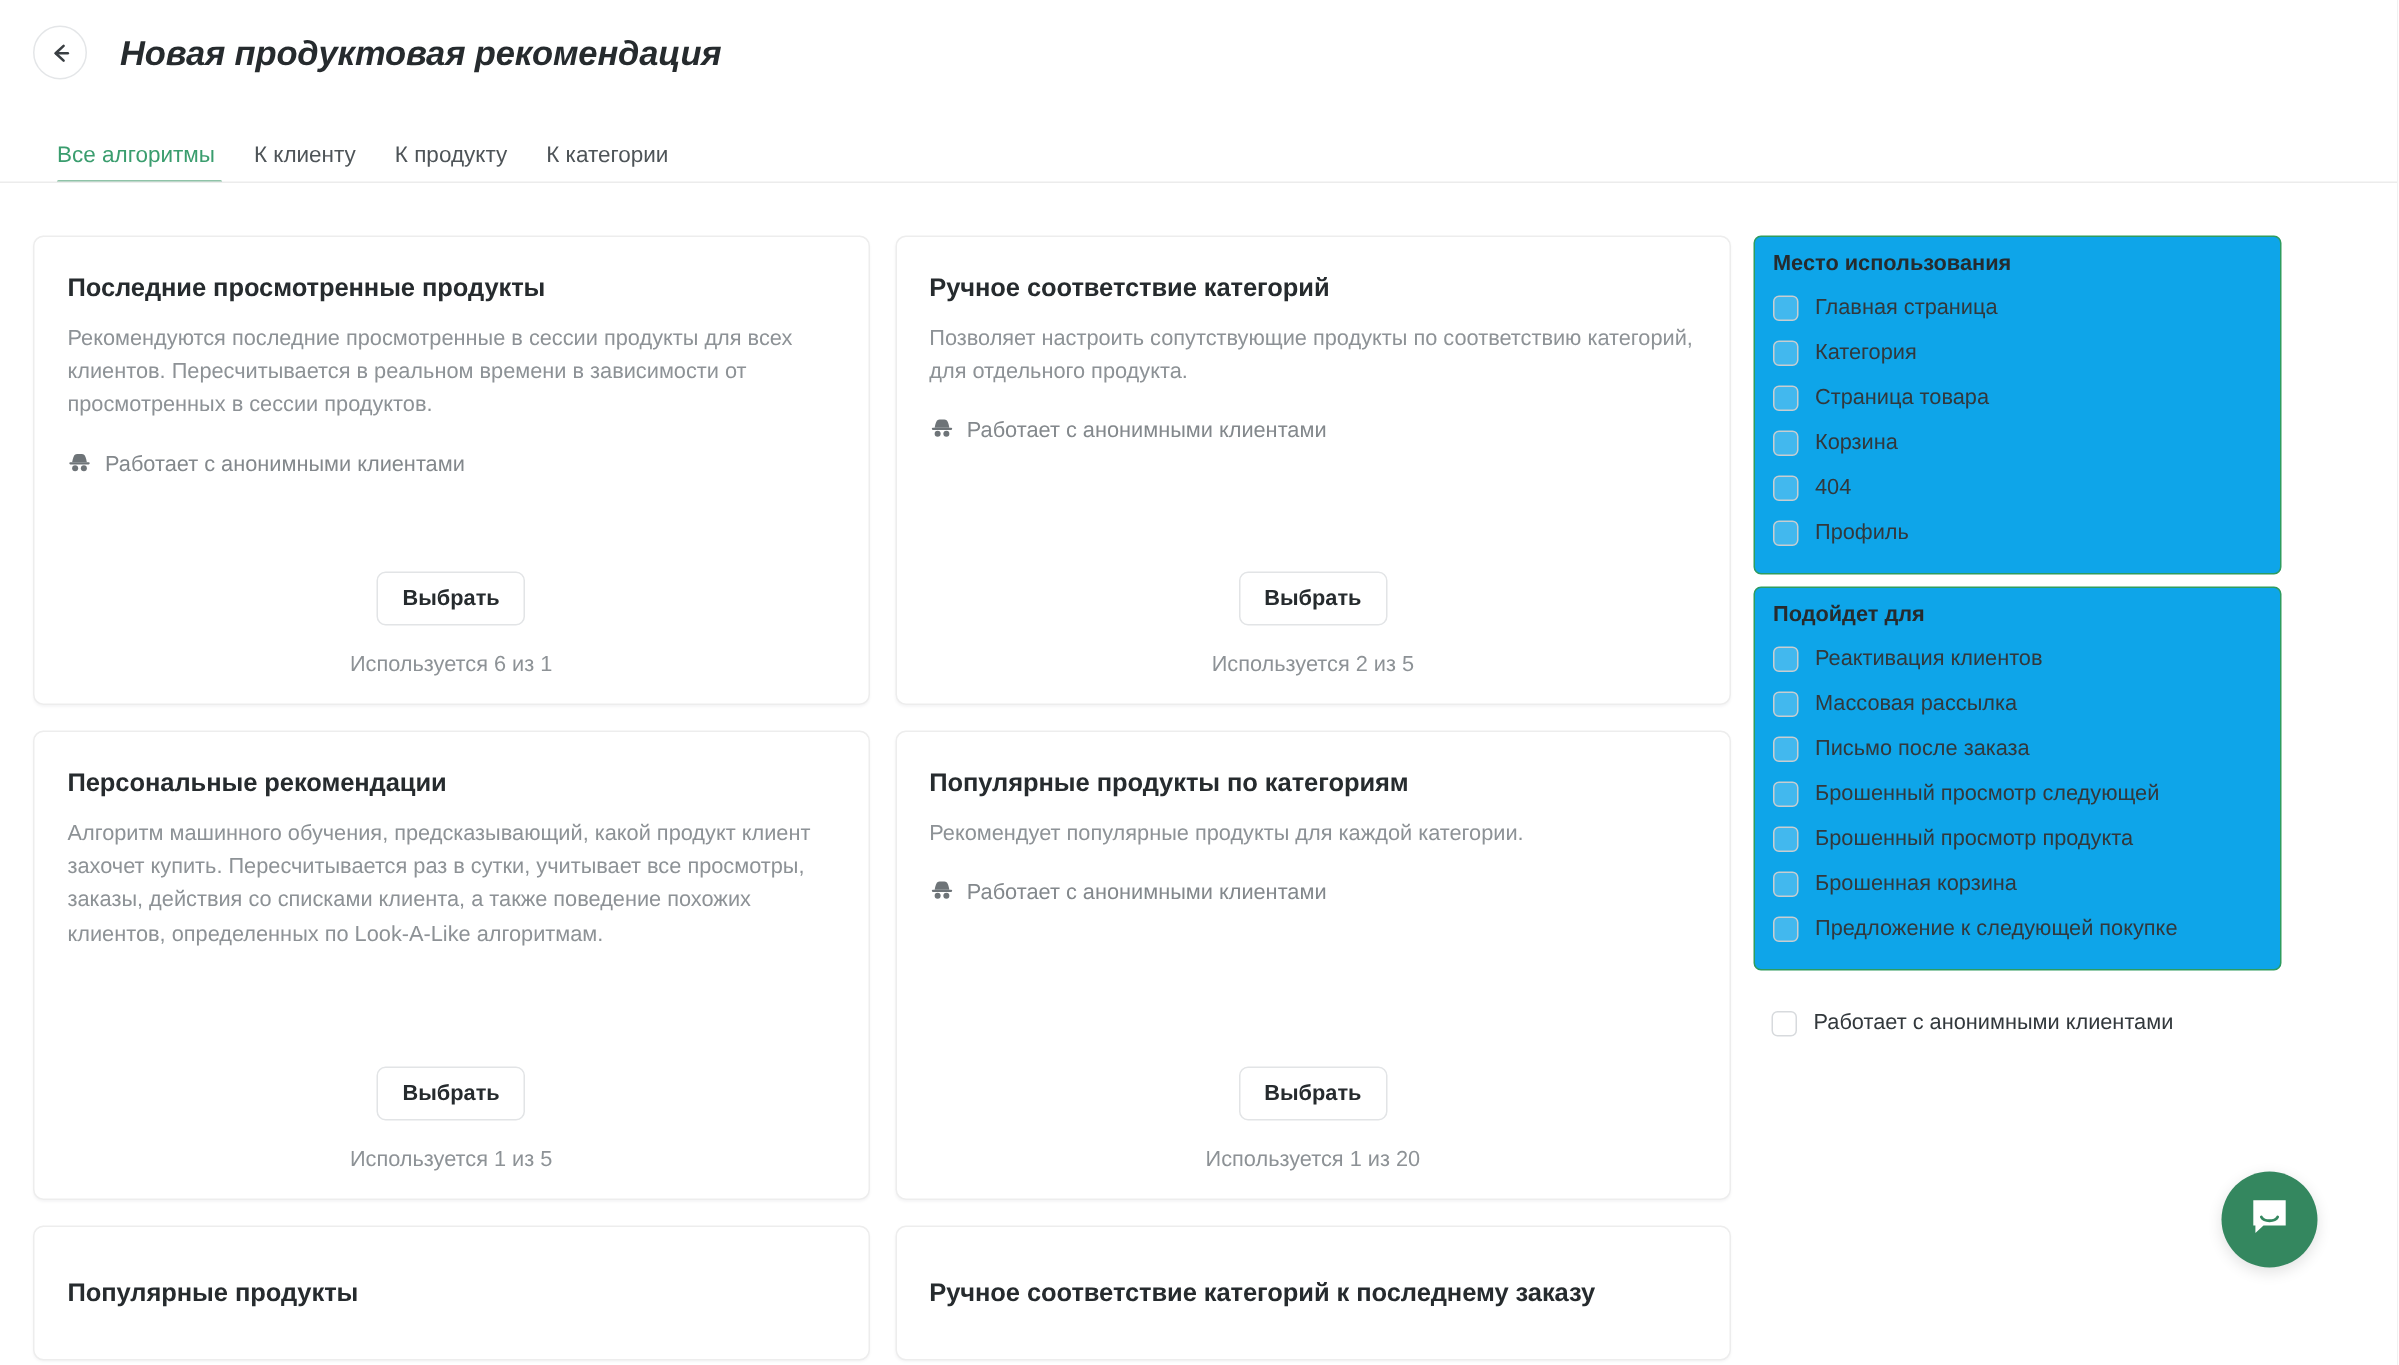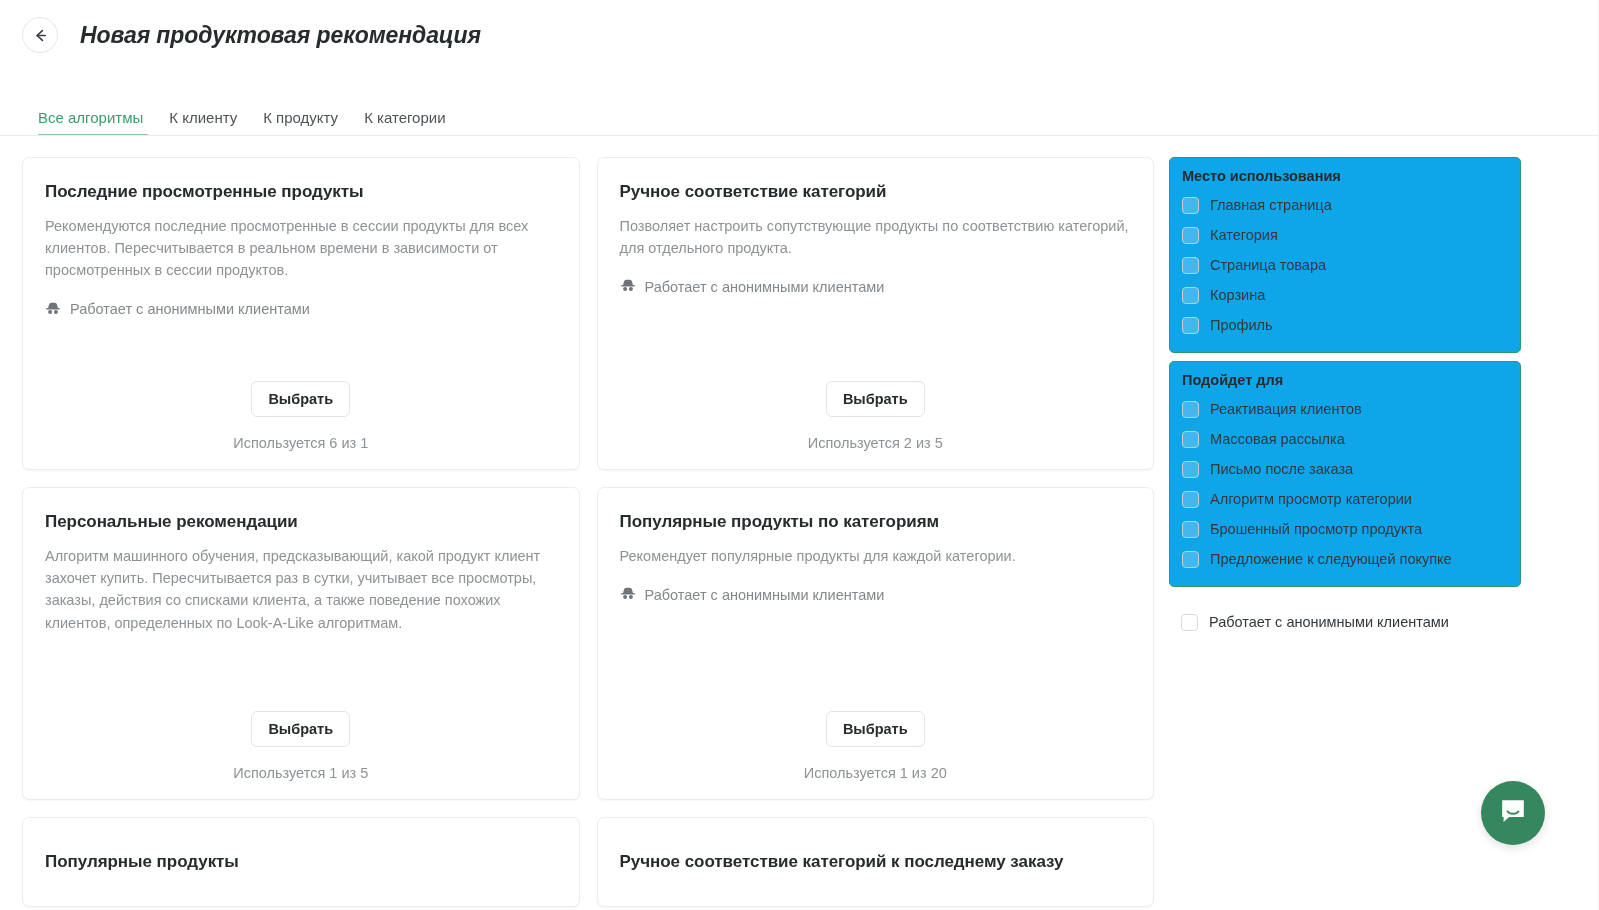--- a/index.html
+++ b/index.html
@@ -51,21 +51,21 @@
     font-size: 23px;
     font-weight: 700;
     color: #262b2e;
     letter-spacing: -0.1px;
     white-space: nowrap;
   }
 
   
   .tabs-wrap {
     position: absolute;
-    left: 0; top: 90px;
+    left: 0; top: 76px;
     width: 1279px;
     height: 46px;
   }
   .tabs-rule {
     position: absolute;
     left: 0; bottom: 0;
     width: 1599px;
     height: 1px;
     background: #ececec;
   }
@@ -387,20 +387,24 @@
       <div class="check-row">
         <span class="checkbox"></span>
         <span class="check-label">Страница товара</span>
       </div>
       <div class="check-row">
         <span class="checkbox"></span>
         <span class="check-label">Корзина</span>
       </div>
       <div class="check-row">
         <span class="checkbox"></span>
+        <span class="check-label">404</span>
+      </div>
+      <div class="check-row">
+        <span class="checkbox"></span>
         <span class="check-label">Профиль</span>
       </div>
     </div>
 
     <div class="filter-panel">
       <div class="filter-title">Подойдет для</div>
 
       <div class="check-row">
         <span class="checkbox"></span>
         <span class="check-label">Реактивация клиентов</span>
@@ -408,25 +412,29 @@
       <div class="check-row">
         <span class="checkbox"></span>
         <span class="check-label">Массовая рассылка</span>
       </div>
       <div class="check-row">
         <span class="checkbox"></span>
         <span class="check-label">Письмо после заказа</span>
       </div>
       <div class="check-row">
         <span class="checkbox"></span>
-        <span class="check-label">Алгоритм просмотр категории</span>
+        <span class="check-label">Брошенный просмотр следующей</span>
       </div>
       <div class="check-row">
         <span class="checkbox"></span>
         <span class="check-label">Брошенный просмотр продукта</span>
+      </div>
+      <div class="check-row">
+        <span class="checkbox"></span>
+        <span class="check-label">Брошенная корзина</span>
       </div>
       <div class="check-row">
         <span class="checkbox"></span>
         <span class="check-label">Предложение к следующей покупке</span>
       </div>
     </div>
 
     <div class="standalone-row">
       <span class="checkbox"></span>
       <span class="check-label">Работает с анонимными клиентами</span>

